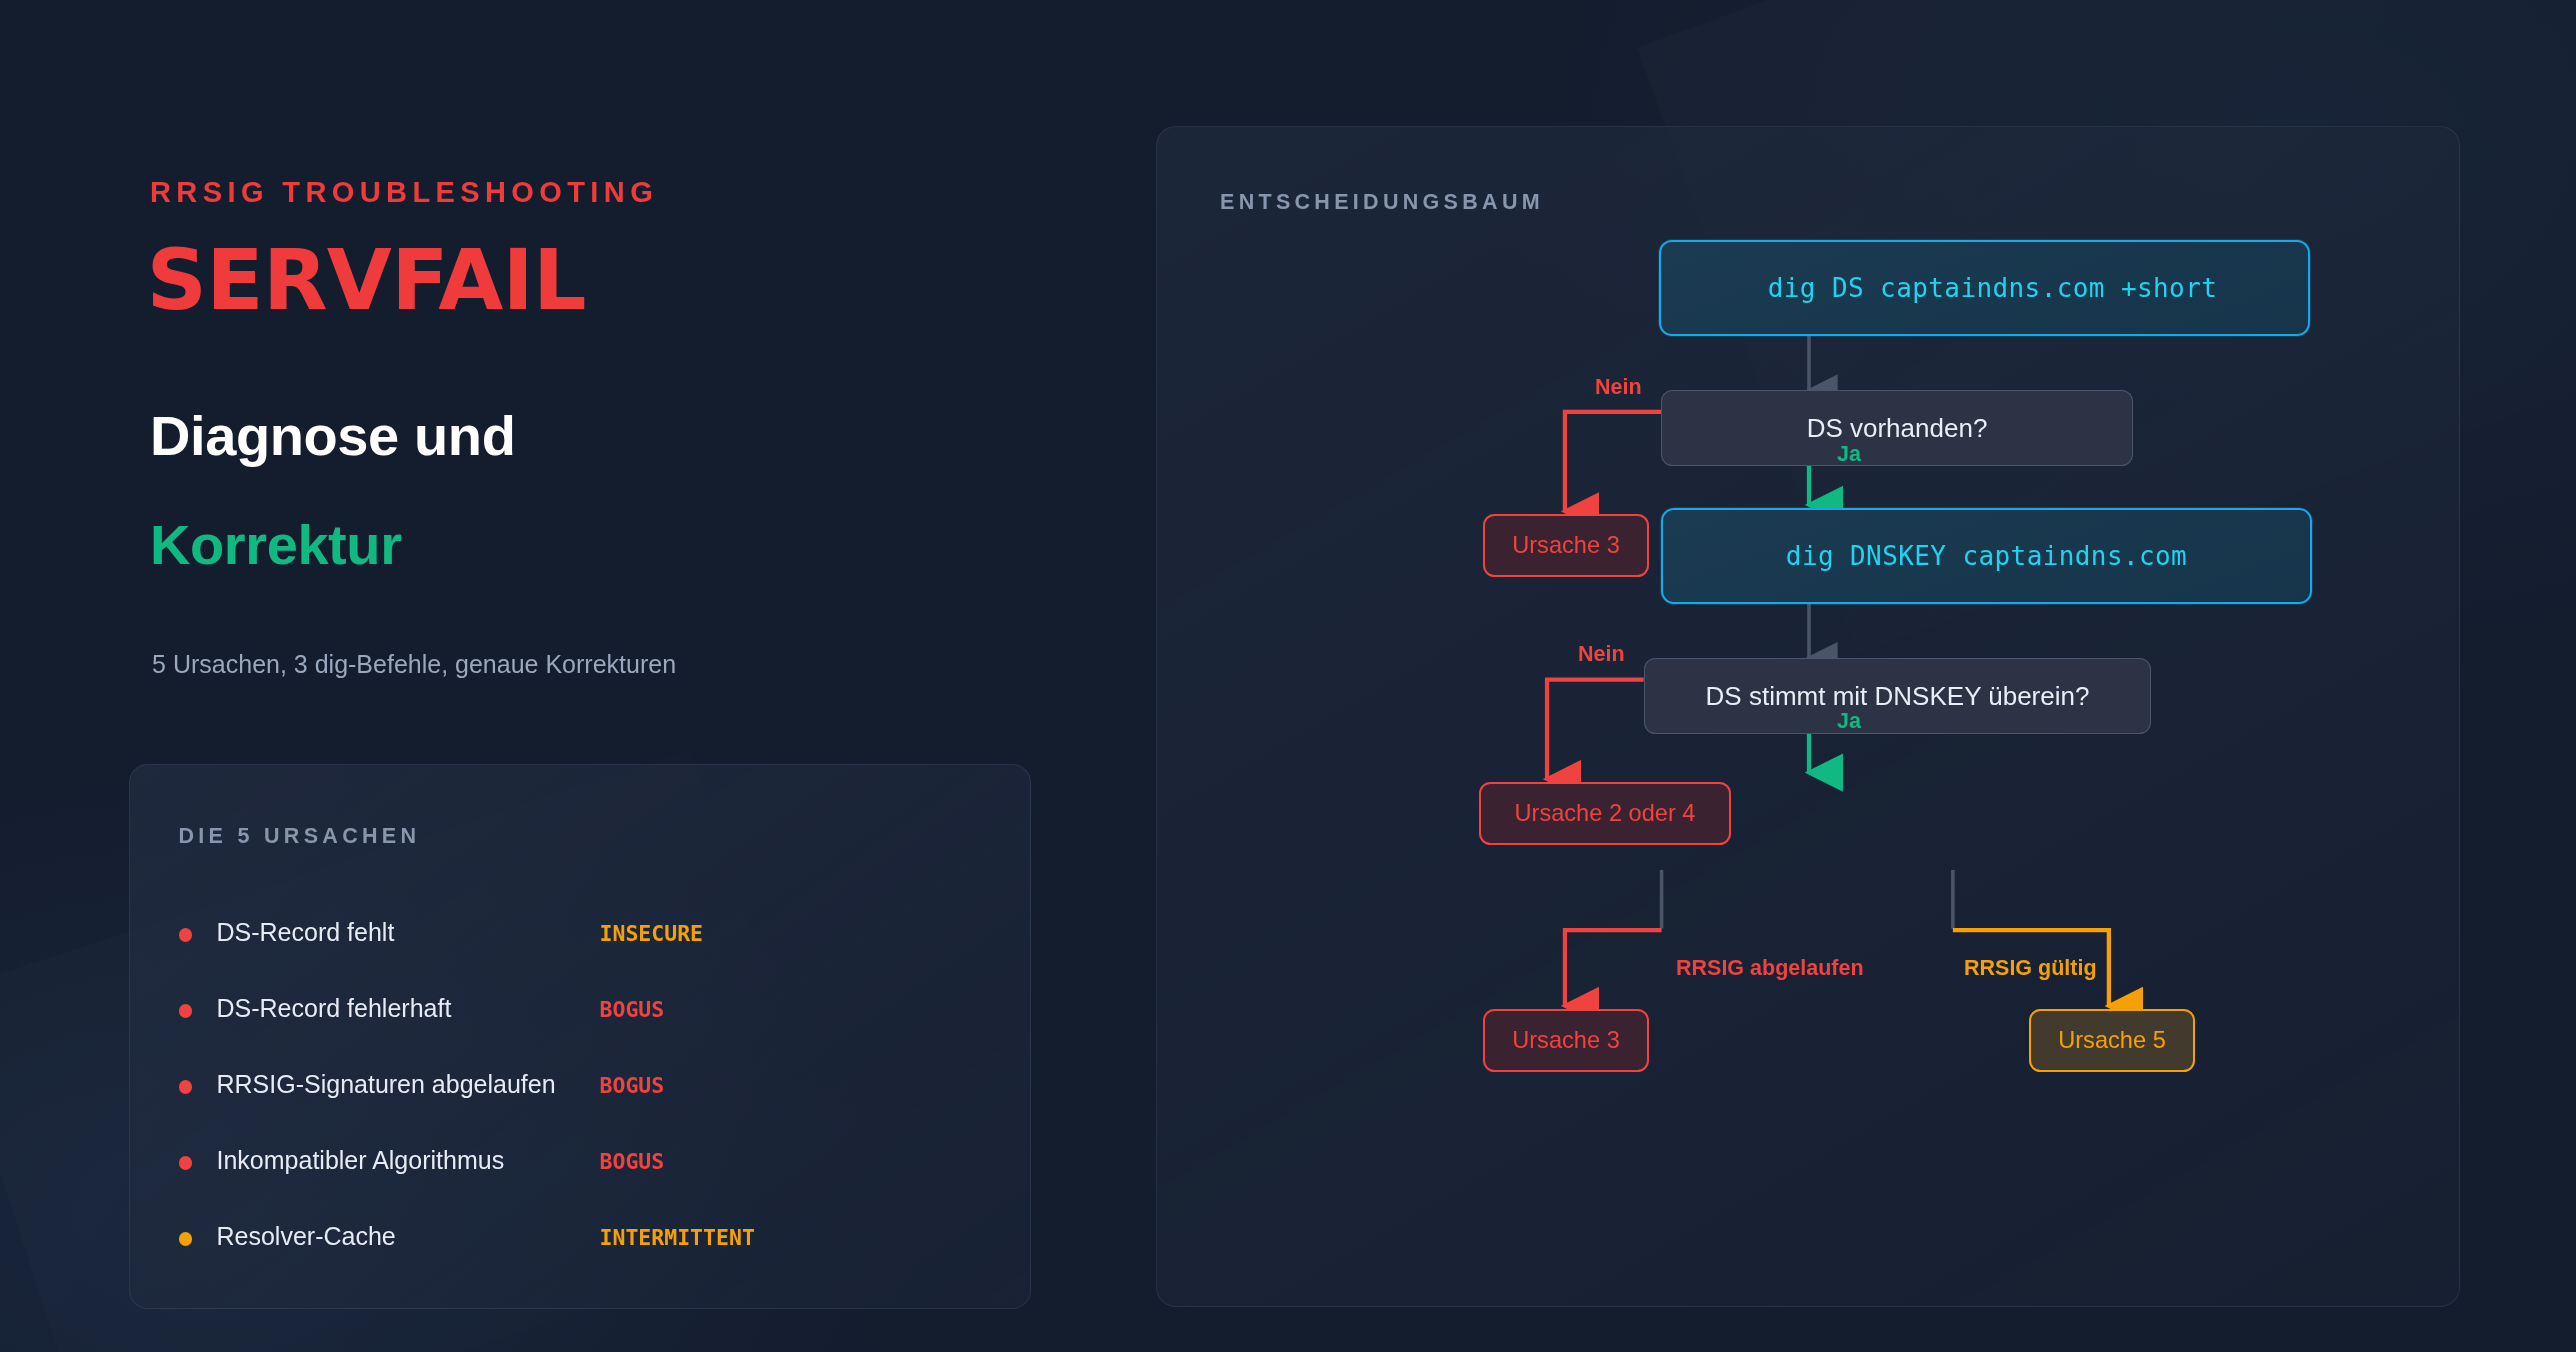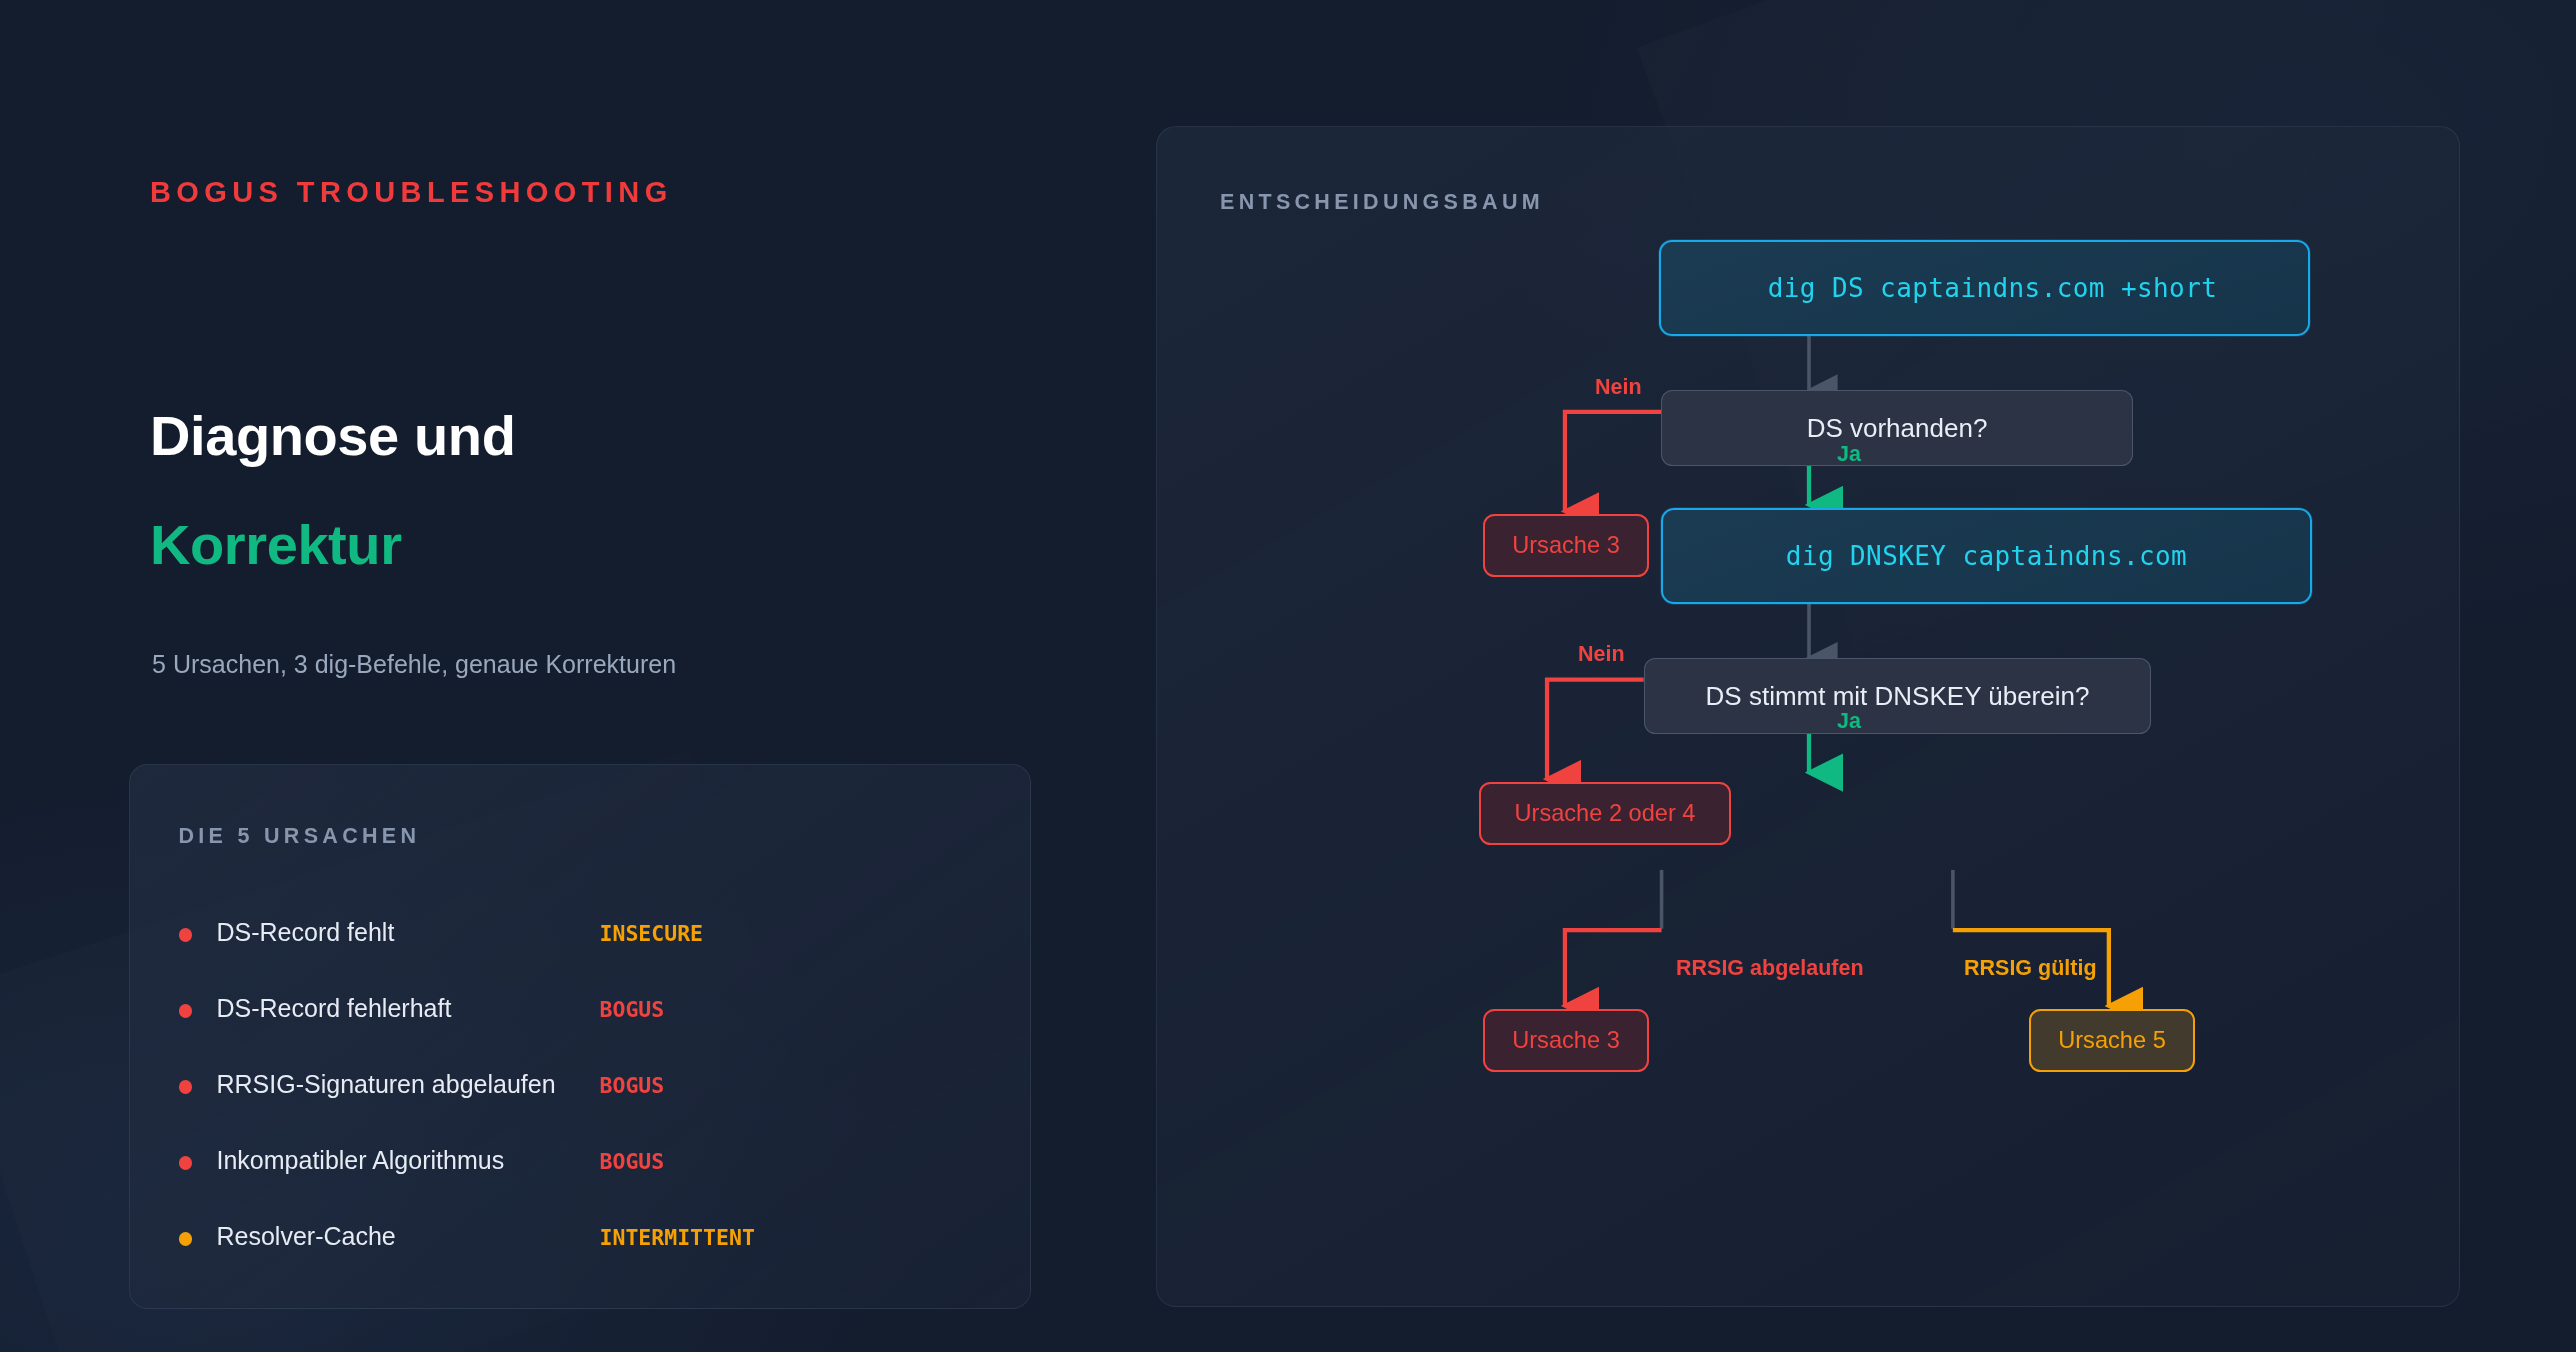--- a/index.html
+++ b/index.html
@@ -137,21 +137,22 @@
 </head>
 <body>
 
 <div id="root">
 
   <div class="streak" style="left:0;top:859px;width:787px;height:501px;transform:rotate(-18deg);"></div>
   <div class="streak" style="left:1717px;top:-143px;width:1002px;height:644px;transform:rotate(-20deg);"></div>
 
   <div id="left">
 
-    <div class="eyebrow">BOGUS TROUBLESHOOTING</div>
+    <div class="eyebrow">RRSIG TROUBLESHOOTING</div>
+    <div class="bigtitle">SERVFAIL</div>
     <div class="h2a">Diagnose und</div>
     <div class="h2b">Korrektur</div>
     <div class="sub">5 Ursachen, 3 dig-Befehle, genaue Korrekturen</div>
 
     <div id="causes">
       <div class="card-title">DIE 5 URSACHEN</div>
 
       <div class="cause-row" style="top:153px">
         <span class="dot" style="background:#f0433f"></span>
         <span class="cause-label">DS-Record fehlt</span>

